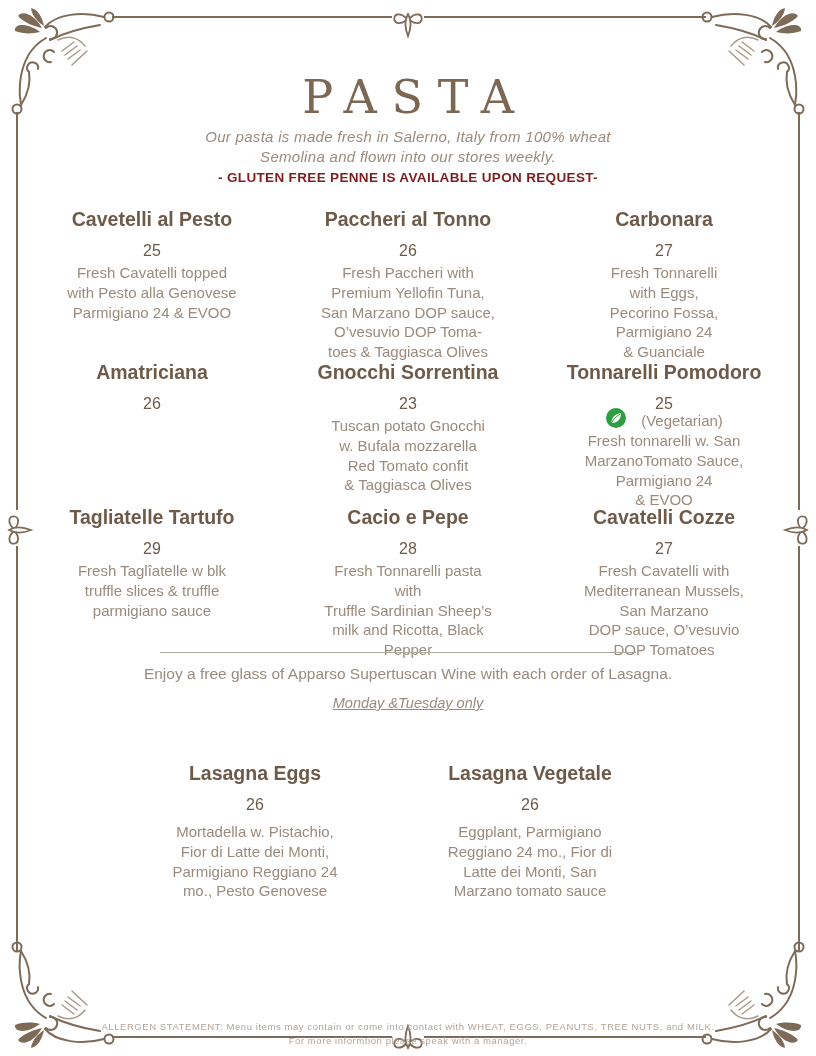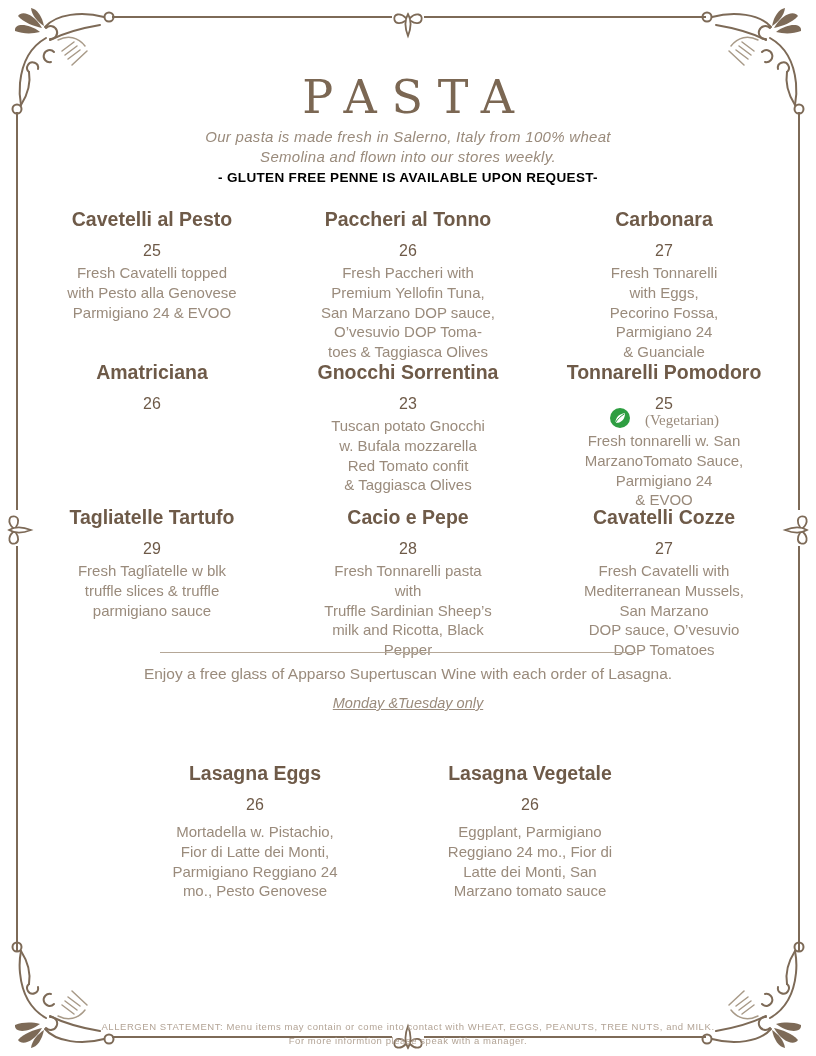--- a/index.html
+++ b/index.html
@@ -26,35 +26,35 @@
     font-family:"DejaVu Serif", serif; font-weight:400;
     font-size:46px; letter-spacing:0.32em; text-indent:0.32em; color:#7b6753;
   }
   .subtitle {
     position:absolute; top:127px; left:0; width:100%; text-align:center;
     font-style:italic; font-size:15px; line-height:1.32; color:#9a8b7c;
     white-space:pre-line; letter-spacing:0.02em;
   }
   .gluten {
     position:absolute; top:170px; left:0; width:100%; text-align:center;
-    font-size:13.5px; font-weight:bold; color:#000000; letter-spacing:0.025em;
+    font-size:13.5px; font-weight:bold; color:#7f1d1d; letter-spacing:0.025em;
   }
   
   .grid-row {
     position:absolute; left:30px; width:756px;
     display:grid; grid-template-columns:1fr 1fr 1fr; column-gap:12px;
   }
   .row1 { top:208px; } .row2 { top:361px; } .row3 { top:506px; }
   .item { text-align:center; }
   .item-name { font-size:19.5px; font-weight:bold; color:#6e5a48; }
   .item-price { font-size:16px; color:#6e5a48; margin-top:11px; }
   .item-desc { font-size:15px; line-height:1.32; color:#9a8b7c; margin-top:3px; white-space:pre-line; }
   .badge-row {
     display:flex; justify-content:center; align-items:center; gap:14px;
-    margin-top:-4px; height:22px; font-size:15px; color:#9a8b7c;font-family:Liberation Serif, serif;
+    margin-top:-4px; height:22px; font-size:15px; color:#9a8b7c;
   }
   .badge-row svg { position:relative; top:-2px; }
   
   .divider { position:absolute; left:160px; top:652px; width:476px; height:1px; background:#b5a797; }
   .wine-note { position:absolute; top:665px; left:0; width:100%; text-align:center; font-size:15.5px; color:#9a8b7c; }
   .wine-sub { font-style:italic; font-size:14.5px; margin-top:12px;text-decoration:underline; }
   
   .lasagna-col { position:absolute; top:762px; width:262px; text-align:center; }
   .lasagna-1 { left:124px; } .lasagna-2 { left:399px; }
   

